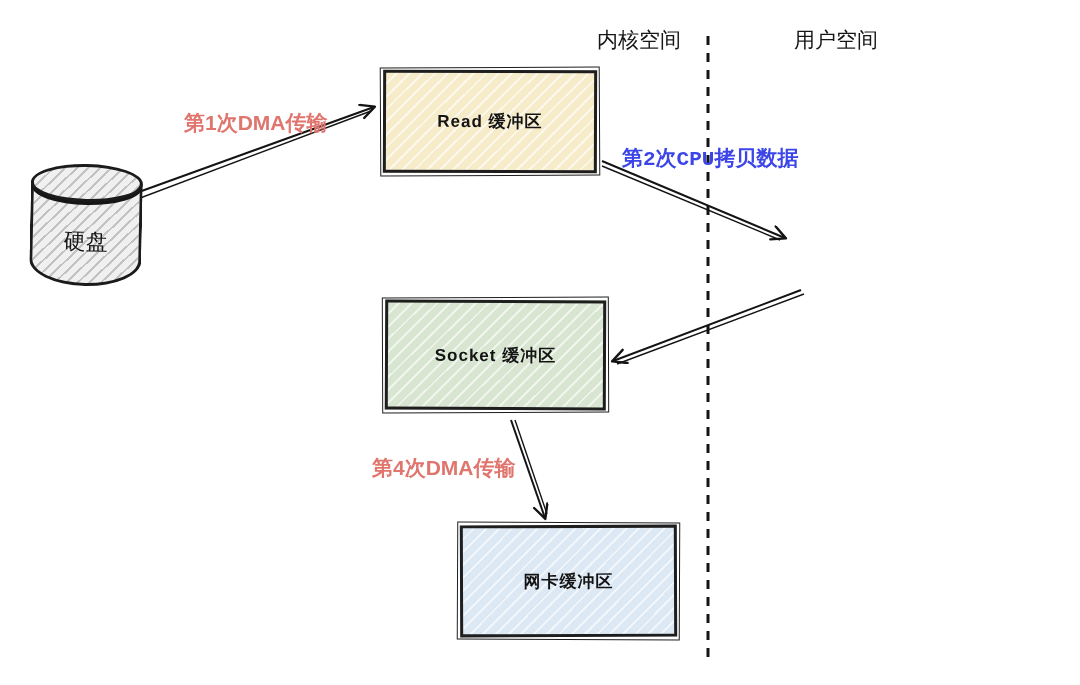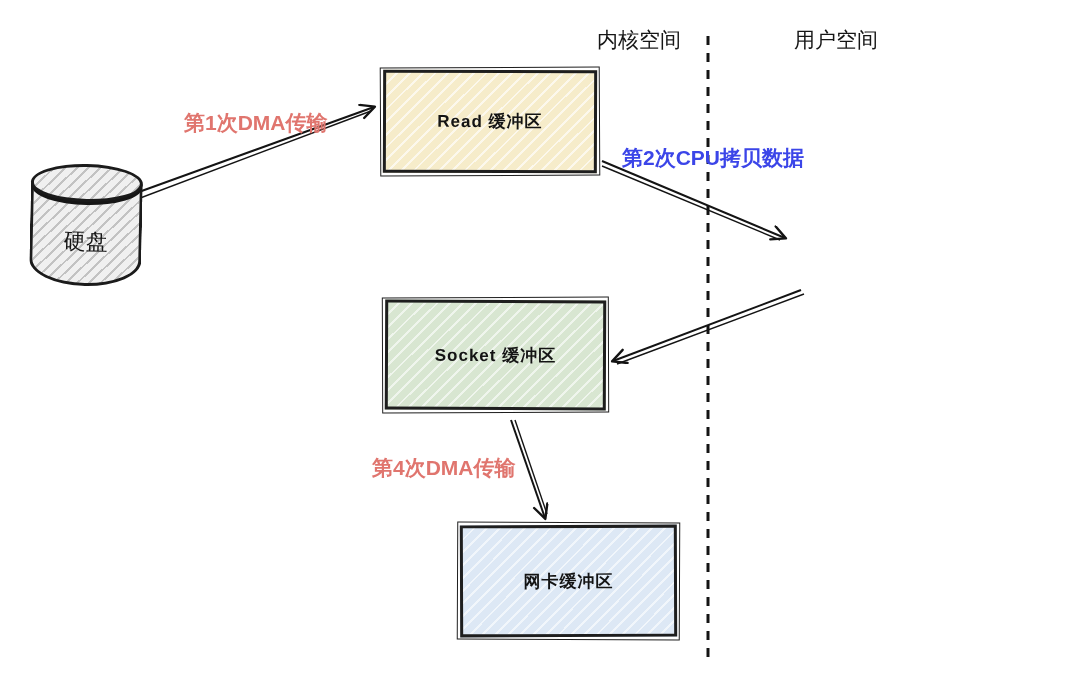--- a/index.html
+++ b/index.html
@@ -51,21 +51,21 @@
     background-image:repeating-linear-gradient(135deg,rgba(120,120,120,0) 0 6px,rgba(120,120,120,.38) 6px 8px);
     display:flex;align-items:center;justify-content:center;
   }
   .disk-label{font-size:22px;font-weight:500;margin-top:18px;color:#141414;}
   
   .region-label{position:absolute;font-size:21px;font-weight:500;color:#161616;}
   .region-label--kernel{left:597px;top:26px;}
   .region-label--user{left:766px;top:26px;margin-left:28px;}
   .edge-label{position:absolute;font-size:21px;font-weight:bold;white-space:nowrap;}
   .edge-label--red{color:#e0756e;}
-  .edge-label--blue{color:#3b45e8;}
+  .edge-label--blue{color:#3b45e8;font-family:Liberation Mono, monospace;}
   .edge-label--1{left:140px;top:109px;margin-left:44px;}
   .edge-label--2{left:622px;top:144px;}
   .edge-label--3{left:572px;top:265px;}
   .edge-label--4{left:372px;top:454px;}
   
   .wires{position:absolute;left:0;top:0;width:1080px;height:685px;pointer-events:none;}
 </style>
 </head>
 <body>
 

